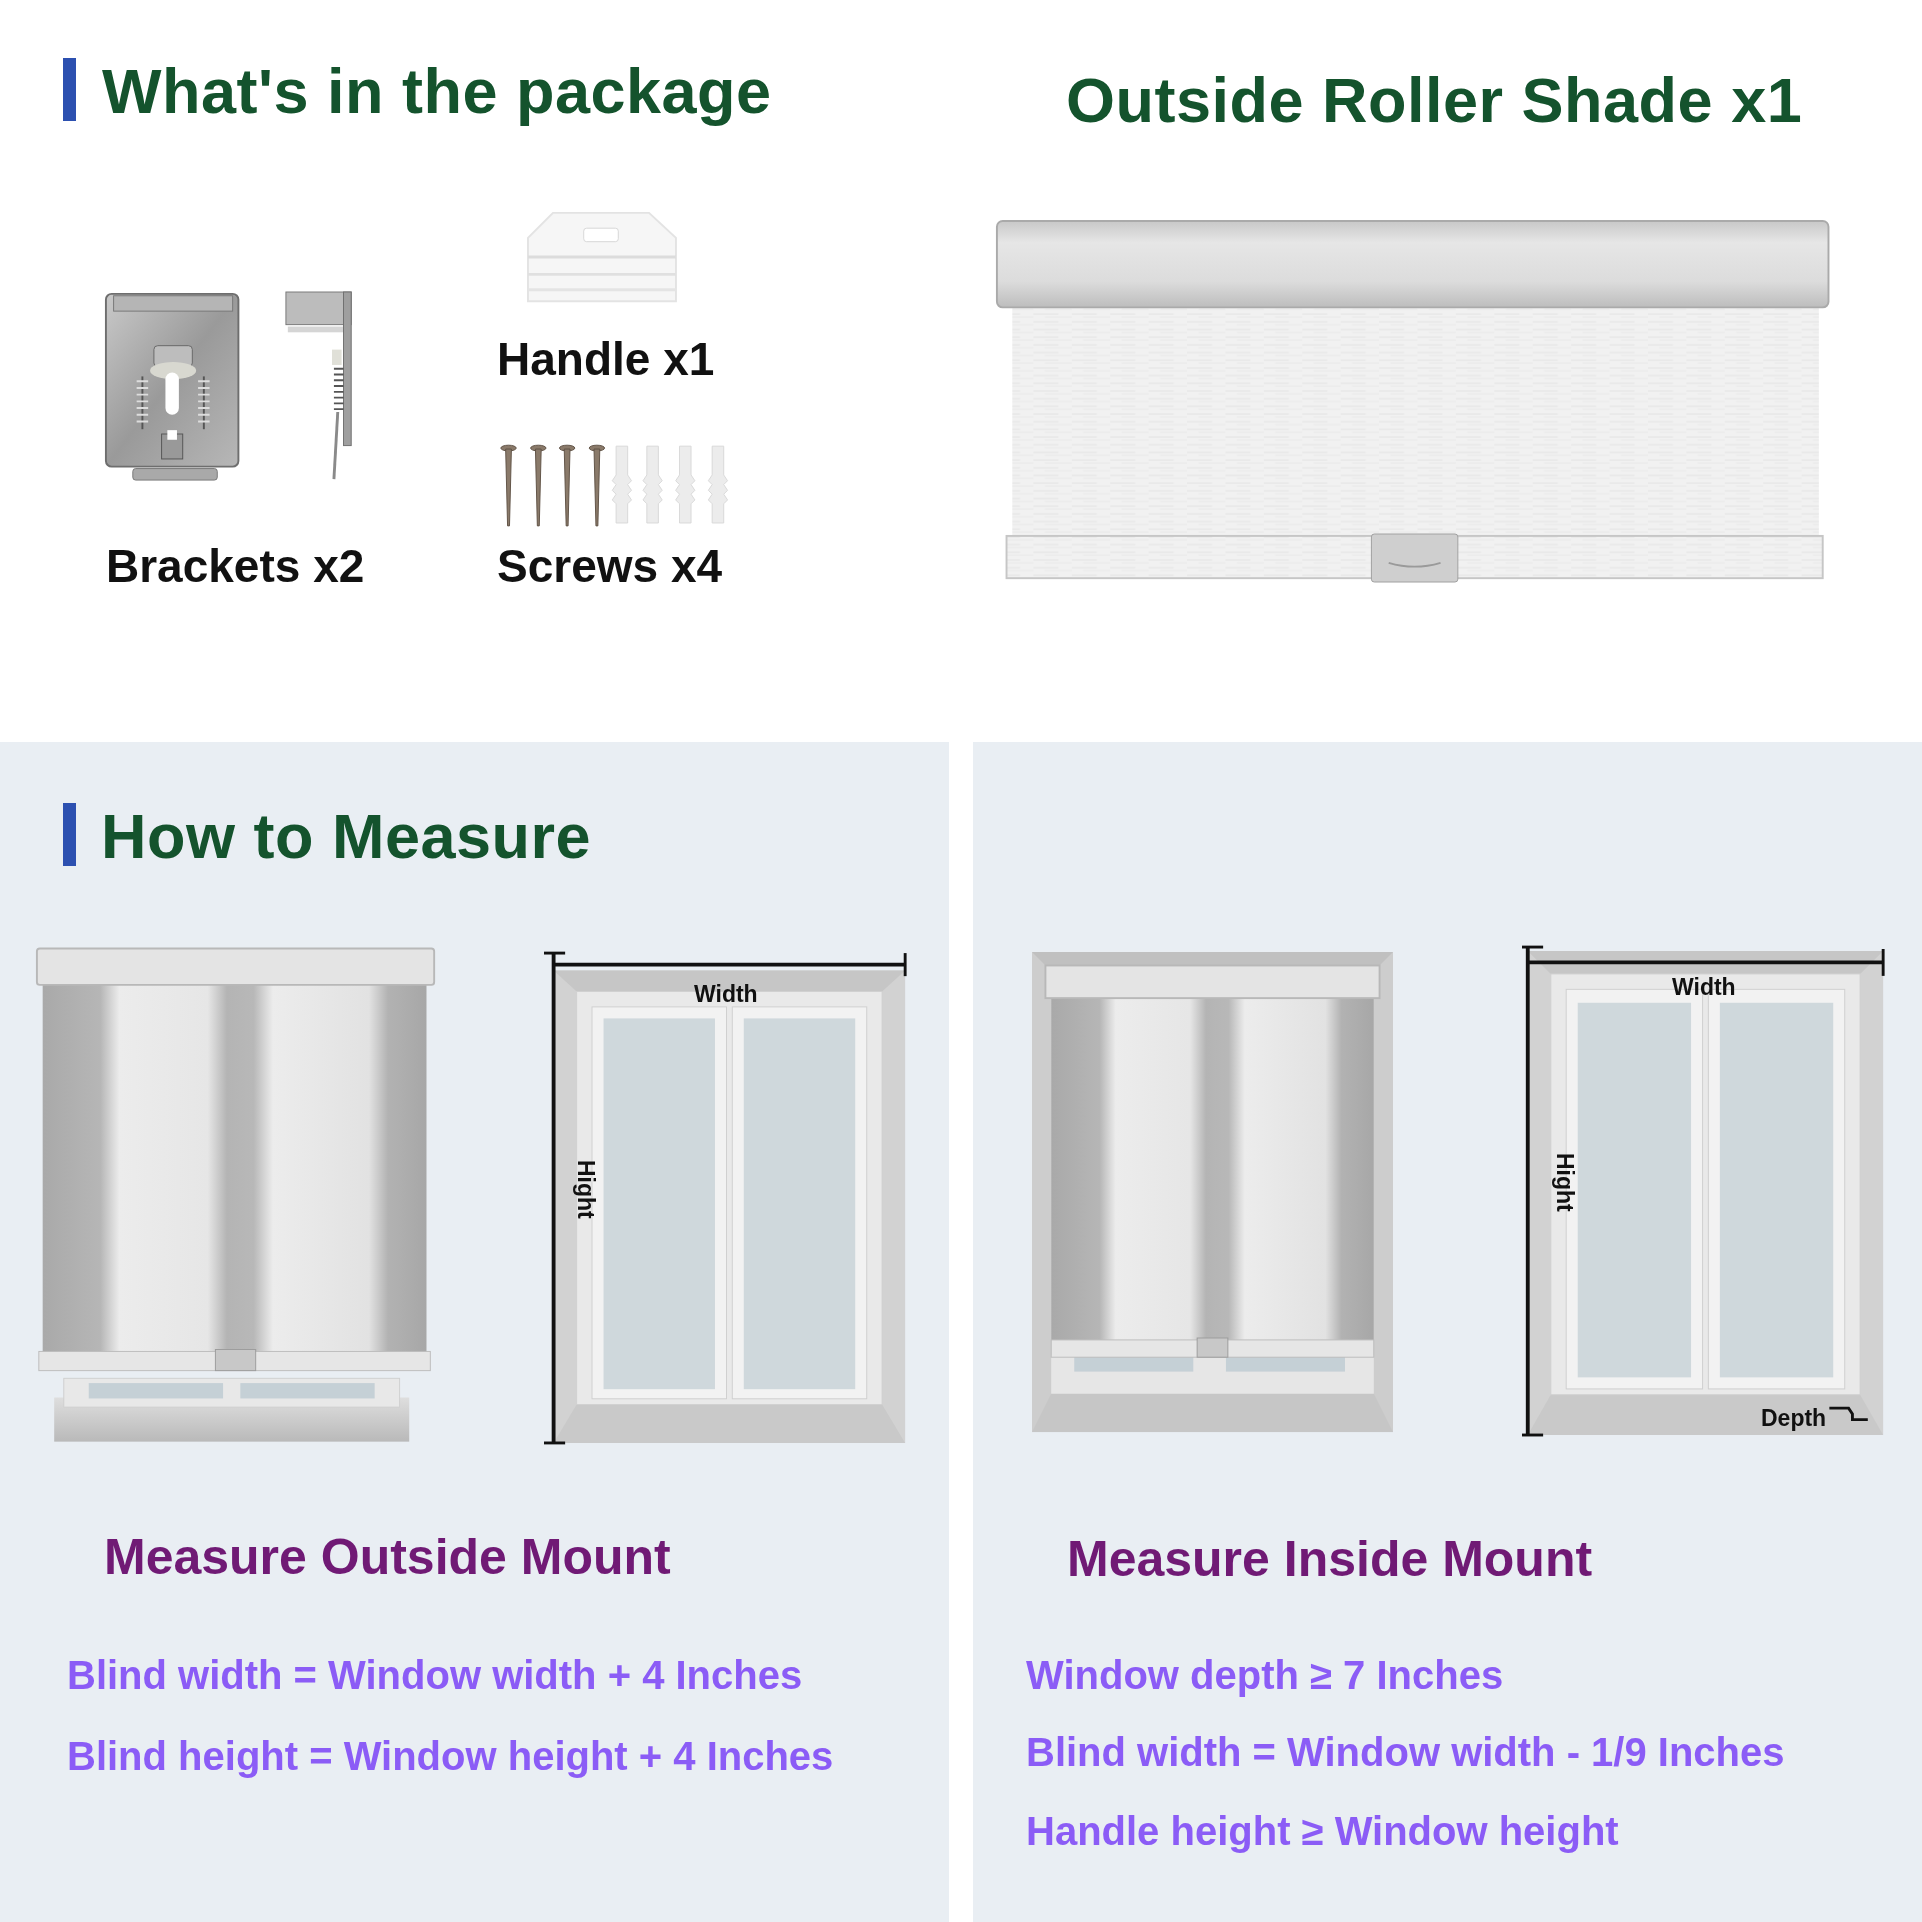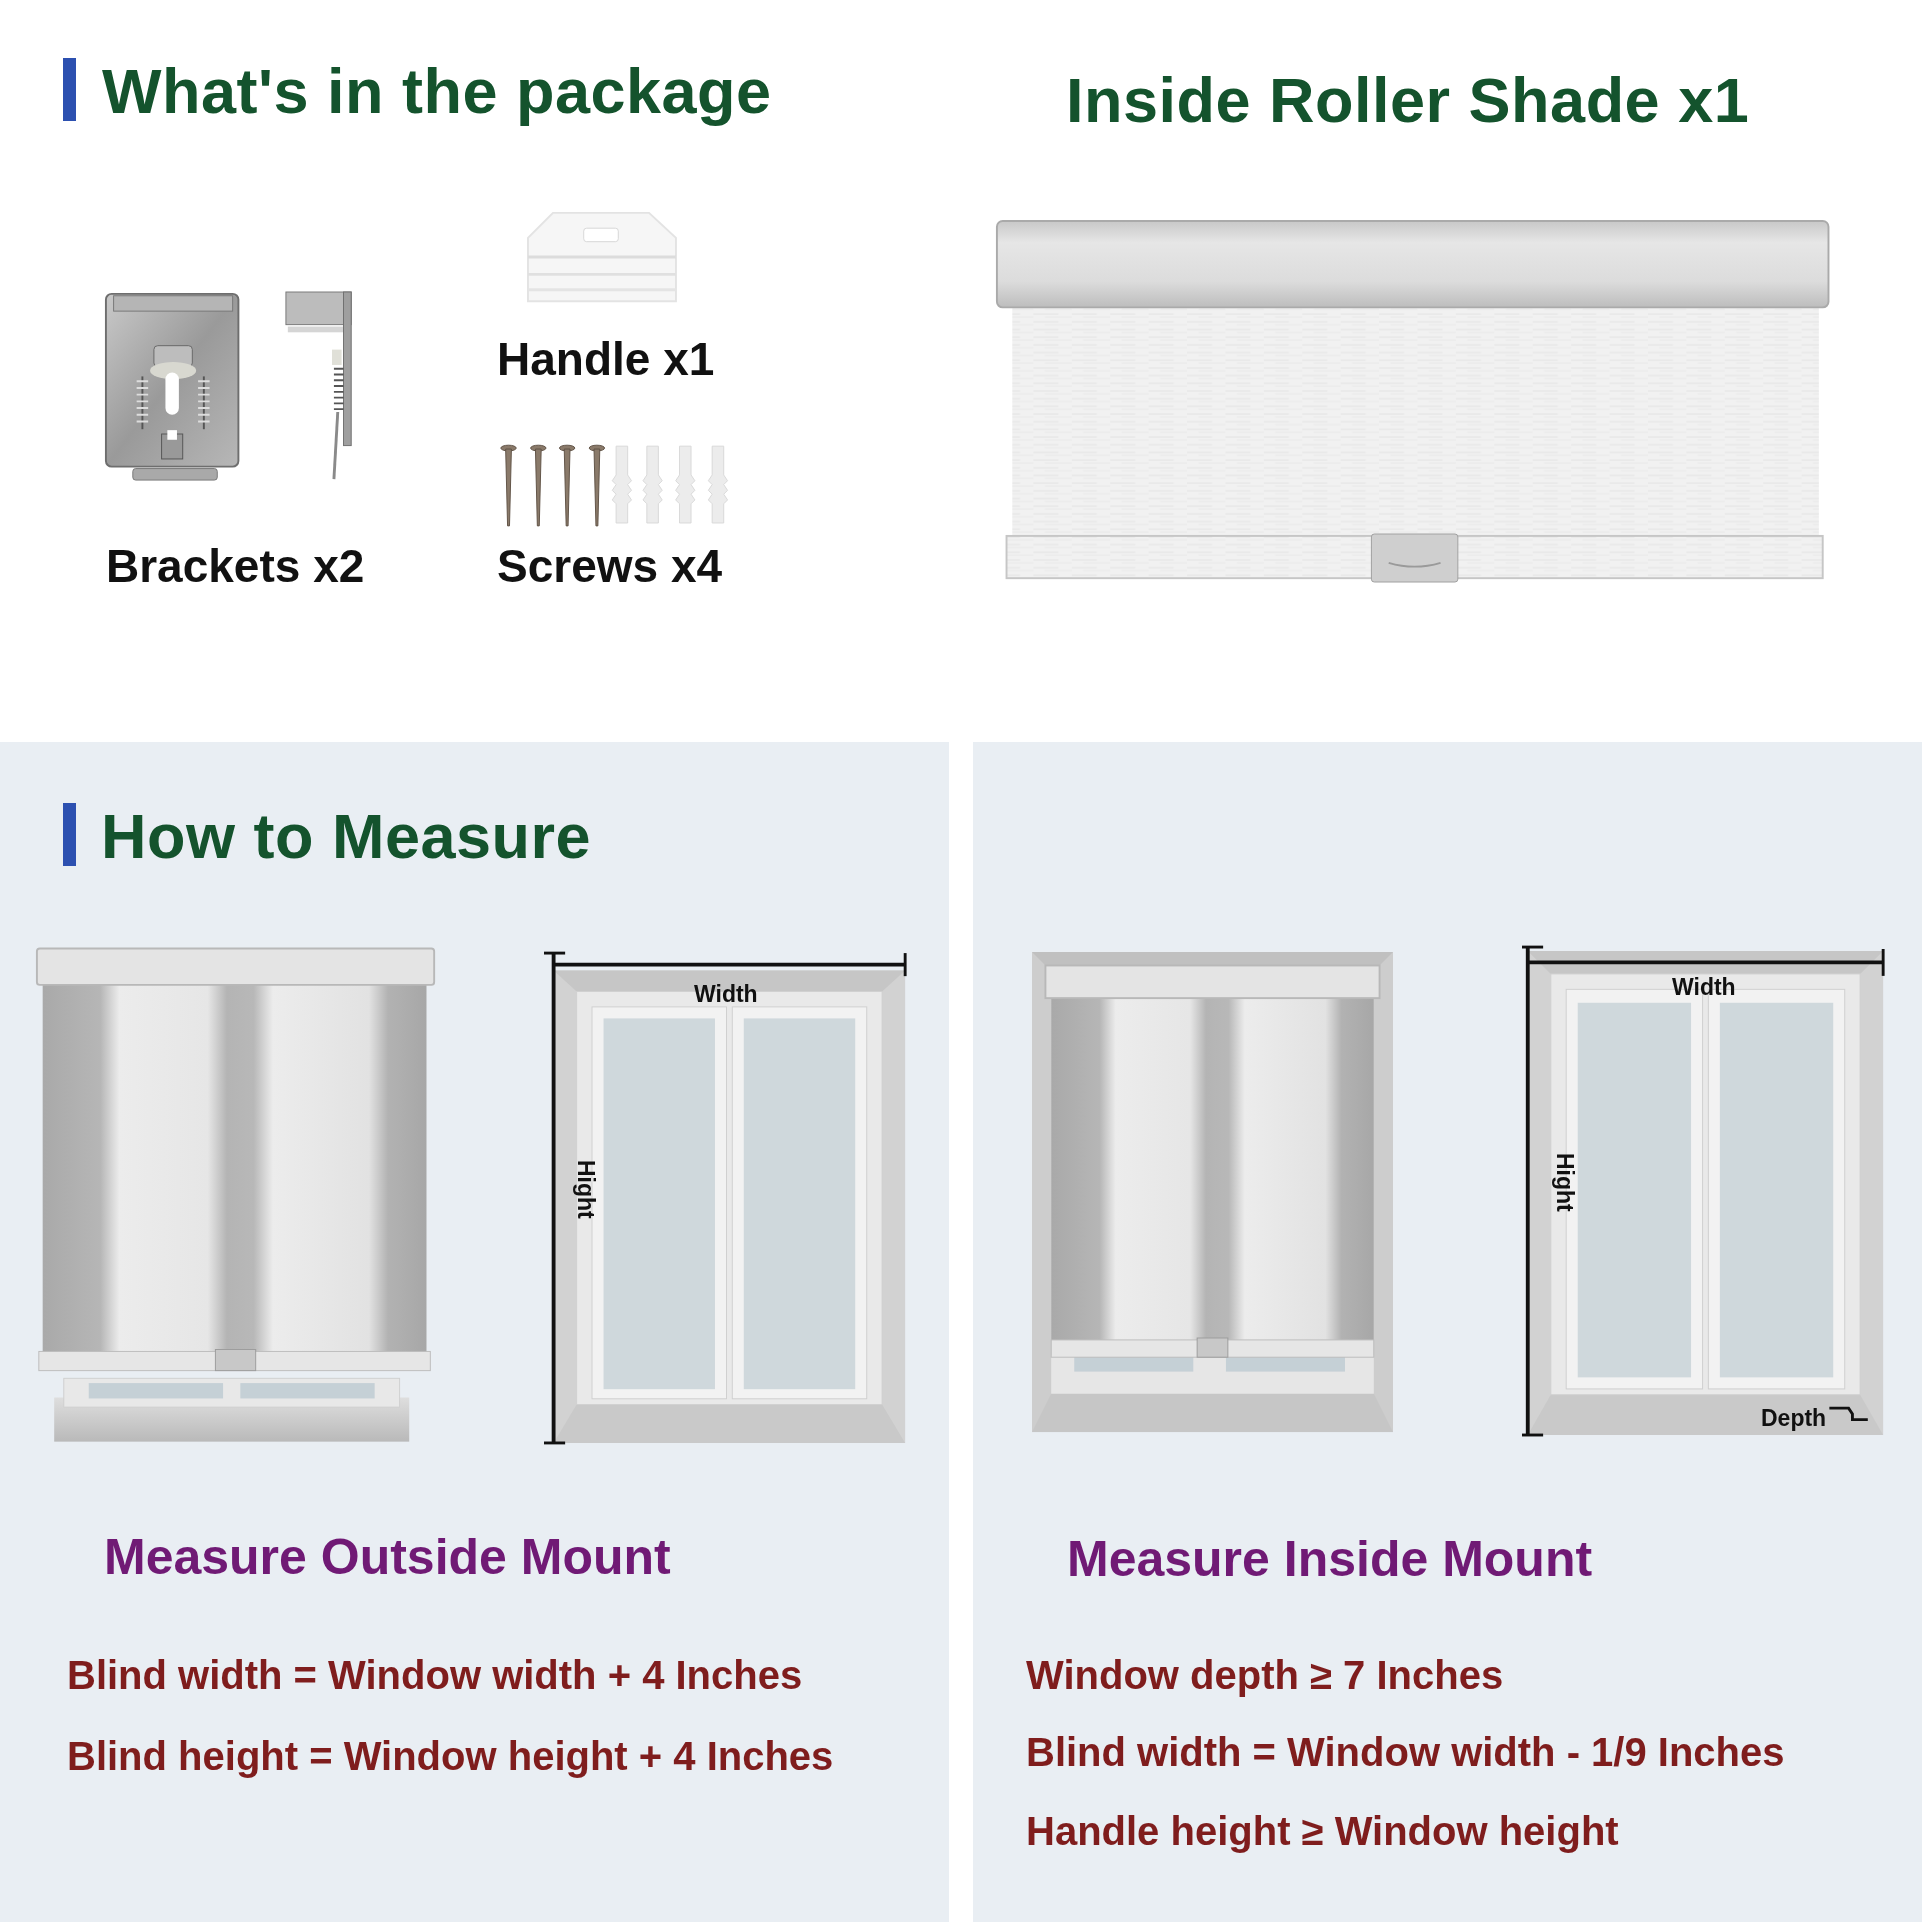--- a/index.html
+++ b/index.html
@@ -3,21 +3,21 @@
 <meta charset="utf-8">
 <style>
   html, body { margin:0; padding:0; }
   body { width:1922px; height:1922px; position:relative; background:#ffffff; overflow:hidden;
          font-family:"Liberation Sans", sans-serif; color:#111; }
   .accent-bar { position:absolute; width:13.4px; background:#2c50b0; }
   .h1 { position:absolute; font-weight:bold; font-size:63px; line-height:1; color:#14532d; white-space:nowrap; letter-spacing:0.5px; }
   .label { position:absolute; font-weight:bold; font-size:46px; line-height:1; color:#111; white-space:nowrap; }
   .panel { position:absolute; top:742px; height:1181px; background:#e9eef3; }
   .blue-head { position:absolute; font-weight:bold; font-size:50px; line-height:1; color:#701a75; white-space:nowrap;margin-left:41px; }
-  .formula { position:absolute; font-weight:bold; font-size:40px; line-height:1; color:#7f1d1d; white-space:nowrap; }
+  .formula { position:absolute; font-weight:bold; font-size:40px; line-height:1; color:#8b5cf6; white-space:nowrap; }
   .dim-label { position:absolute; font-weight:bold; font-size:23px; line-height:1; color:#111; white-space:nowrap; }
   .vert { transform-origin:left top; transform:rotate(90deg); }
   svg { position:absolute; overflow:visible; }
 </style>
 </head>
 <body>
 
 <div>
   <div class="accent-bar" style="left:63px; top:58px; height:63px;"></div>
   <div class="h1" style="left:102px; top:60px;">What's in the package</div>
@@ -95,21 +95,21 @@
       <g fill="#ececec" stroke="#d8d8d8" stroke-width="1">
         <path d="M124 2 h12 v30 l4 6 -4 4 4 6 -4 4 4 6 -4 4 v20 h-12 v-20 l-4 -4 4 -6 -4 -4 4 -6 -4 -4 4 -6 z"></path>
         <path d="M156 2 h12 v30 l4 6 -4 4 4 6 -4 4 4 6 -4 4 v20 h-12 v-20 l-4 -4 4 -6 -4 -4 4 -6 -4 -4 4 -6 z"></path>
         <path d="M190 2 h12 v30 l4 6 -4 4 4 6 -4 4 4 6 -4 4 v20 h-12 v-20 l-4 -4 4 -6 -4 -4 4 -6 -4 -4 4 -6 z"></path>
         <path d="M224 2 h12 v30 l4 6 -4 4 4 6 -4 4 4 6 -4 4 v20 h-12 v-20 l-4 -4 4 -6 -4 -4 4 -6 -4 -4 4 -6 z"></path>
       </g>
     </svg>
   </div>
   <div class="label" style="left:497px; top:543px;">Screws x4</div>
 
-  <div class="h1" style="left:1066px; top:69px;">Inside Roller Shade x1</div>
+  <div class="h1" style="left:1066px; top:69px;">Outside Roller Shade x1</div>
   <div>
     <svg style="left:995px; top:219px;" width="845" height="365" viewBox="0 0 880 380">
       <defs>
         <linearGradient id="rail" x1="0" y1="0" x2="0" y2="1">
           <stop offset="0" stop-color="#c8c8c8"></stop>
             <stop offset="0.25" stop-color="#e6e6e6"></stop>
             <stop offset="0.7" stop-color="#dcdcdc"></stop>
             <stop offset="1" stop-color="#bdbdbd"></stop>
         </linearGradient>
         <pattern id="texture" width="40" height="8" patternUnits="userSpaceOnUse">

